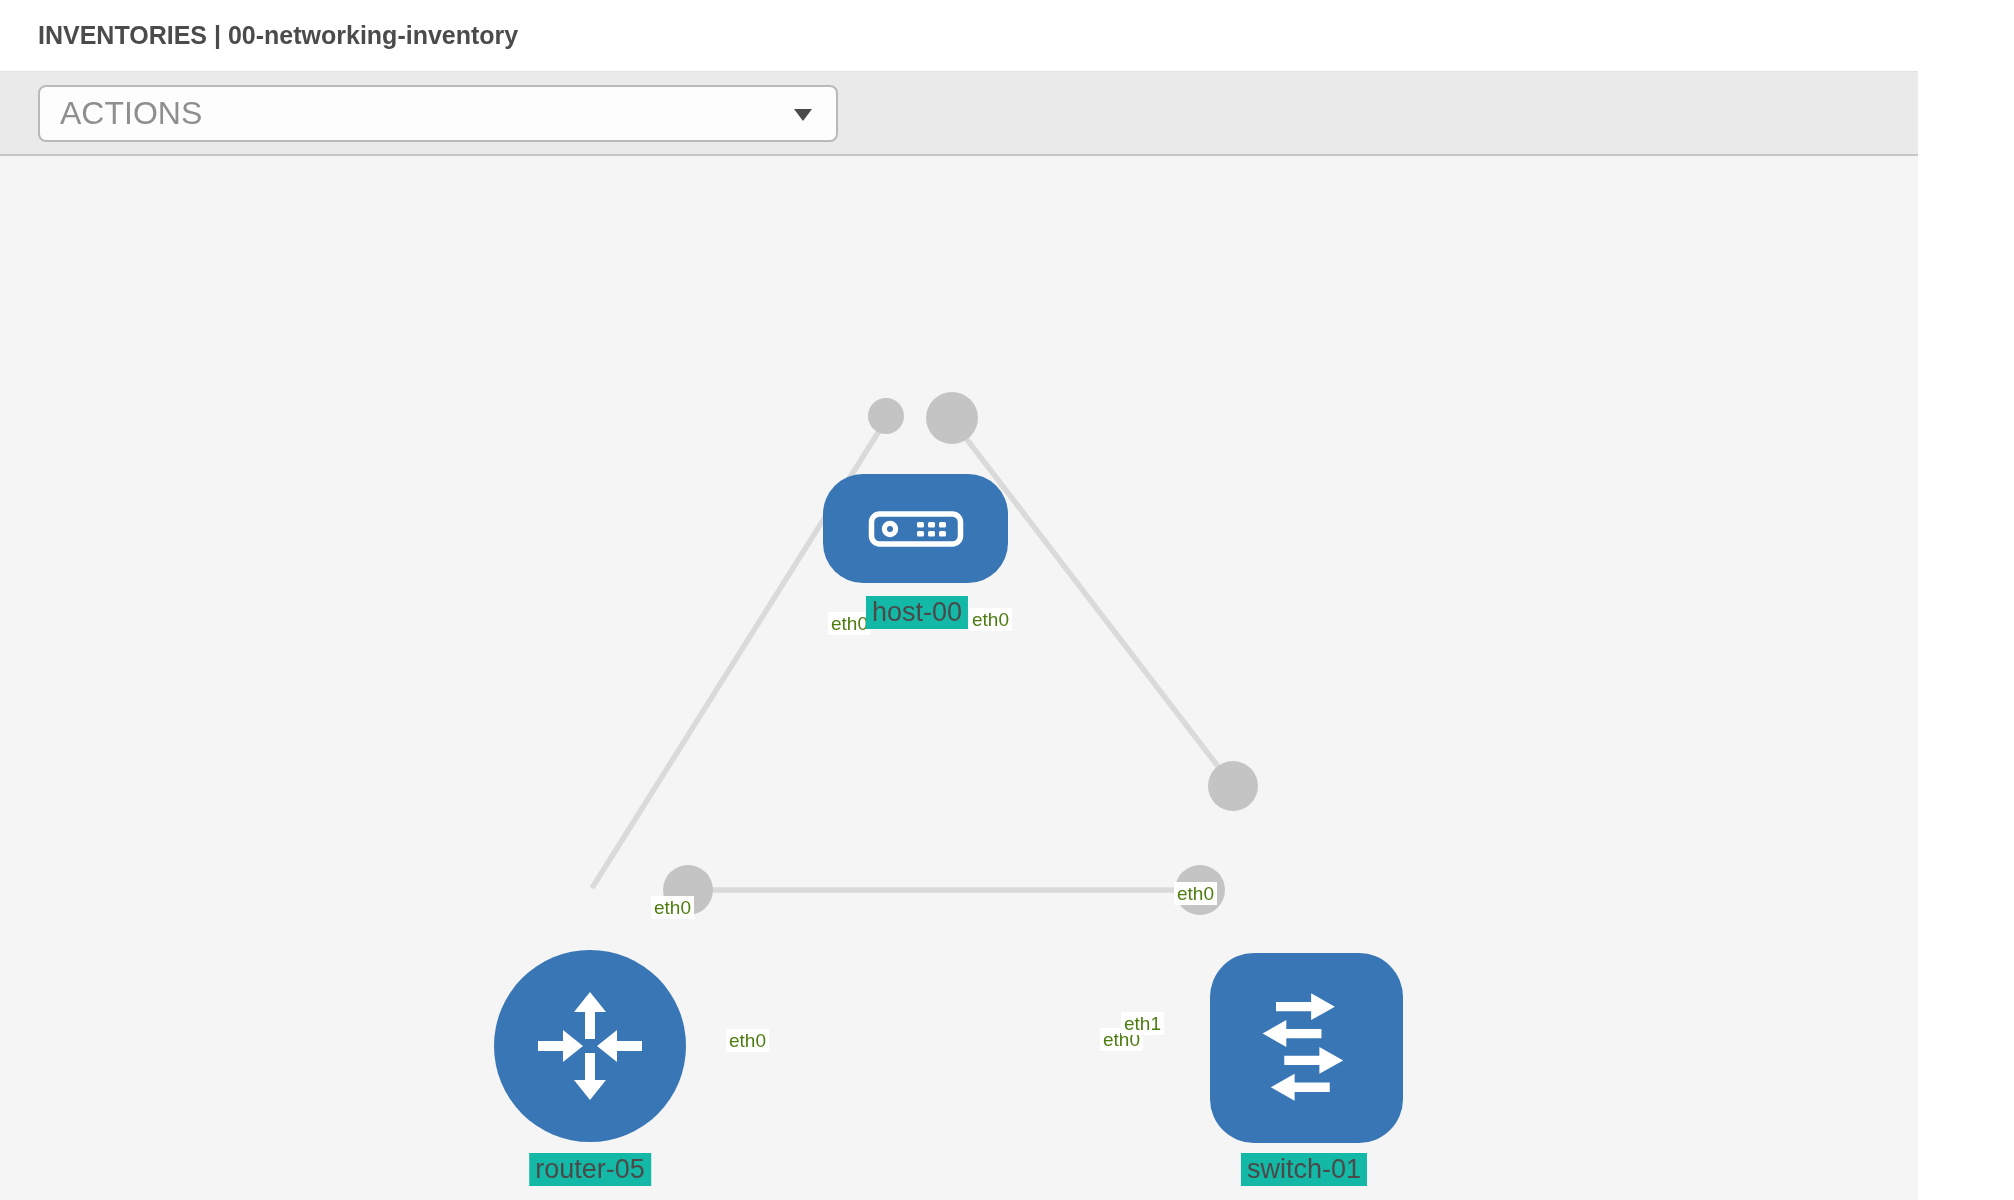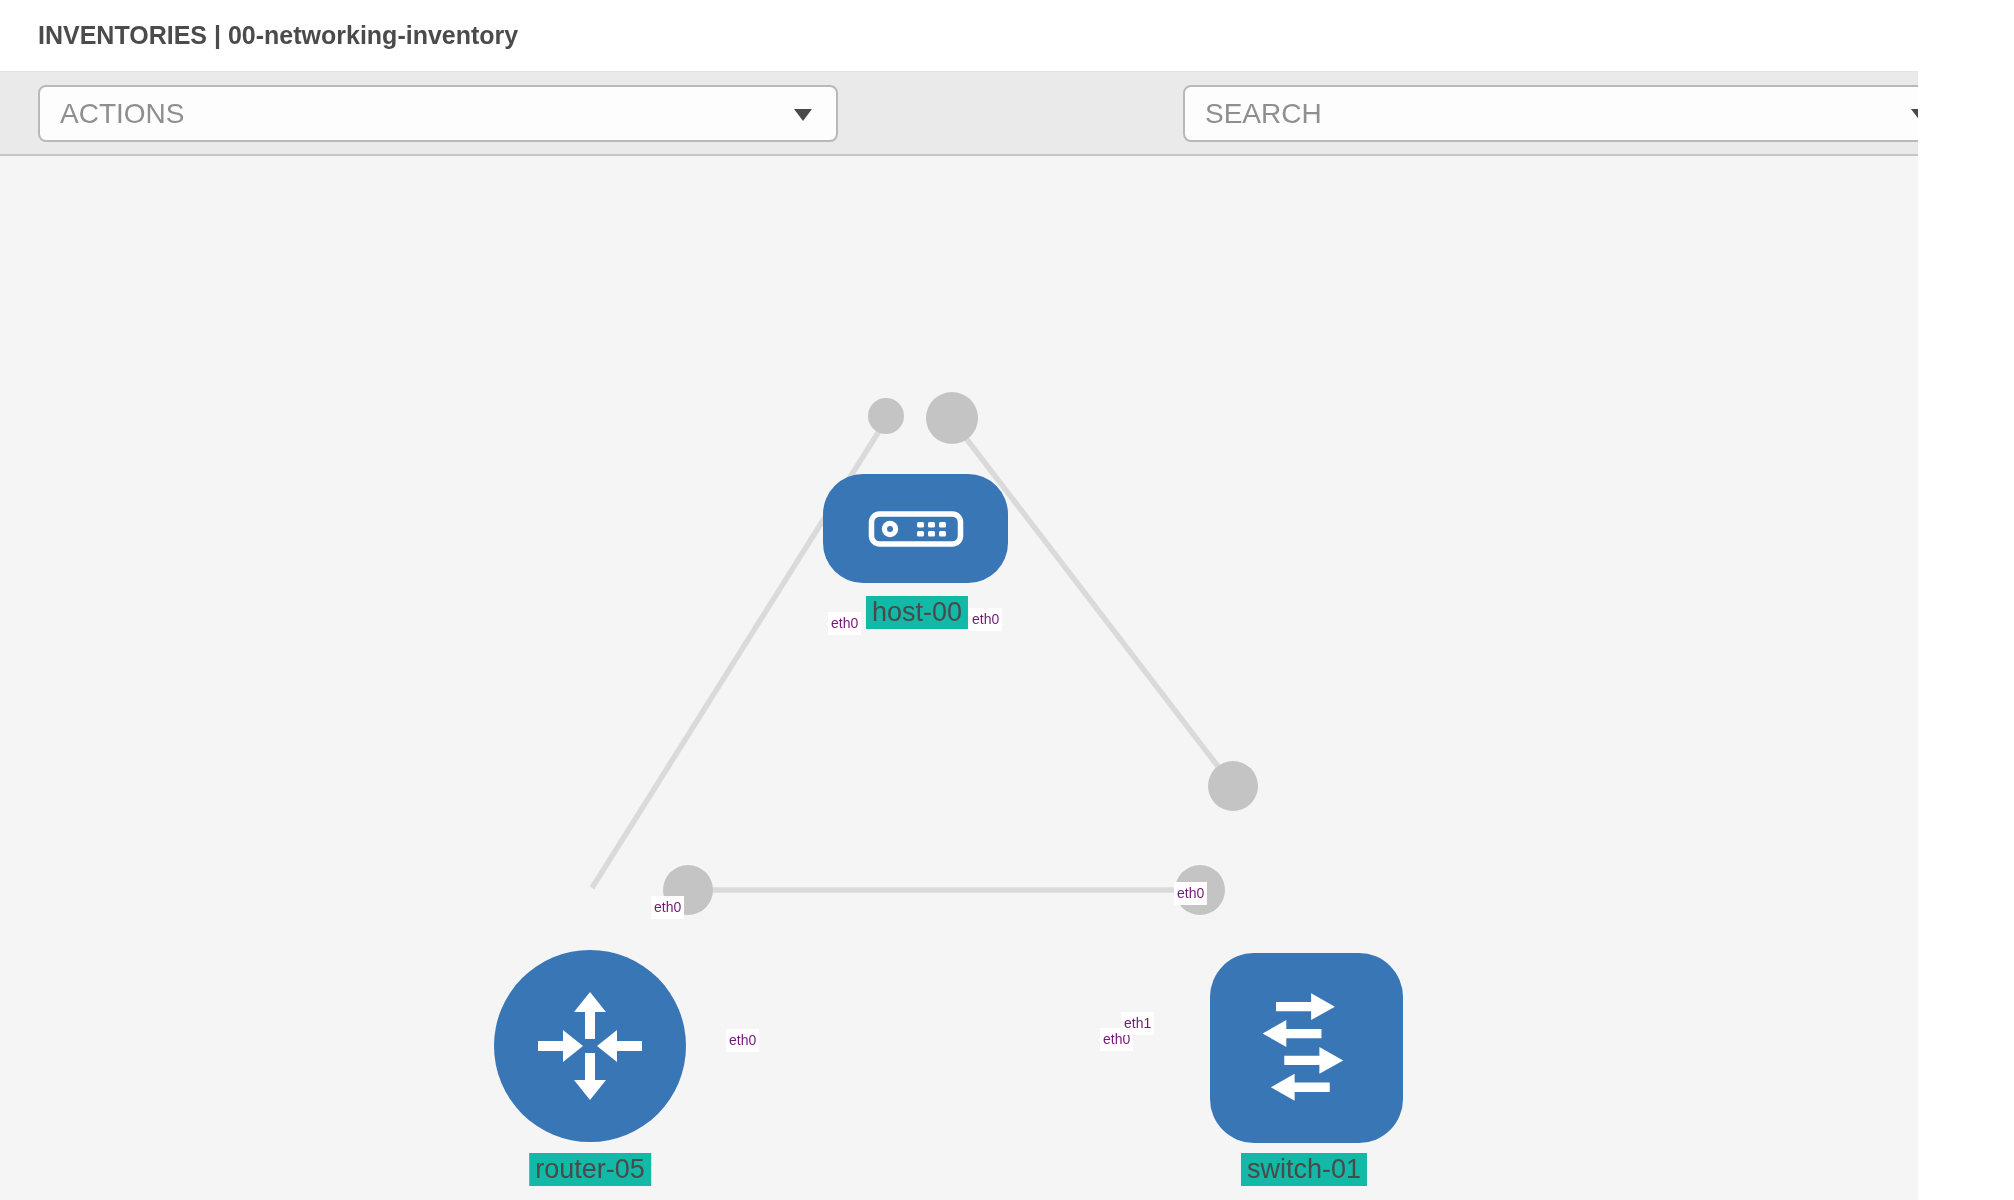--- a/index.html
+++ b/index.html
@@ -14,21 +14,21 @@
              background:#c9c9c9;cursor:pointer;}
   .close-btn .bar{position:absolute;left:9px;top:16px;width:19px;height:5.5px;border-radius:3px;background:#fff;}
   .close-btn .bar.b1{transform:rotate(45deg);}
   .close-btn .bar.b2{transform:rotate(-45deg);}
 
   
   .toolbar{position:absolute;left:0;top:72px;width:2014px;height:84px;background:#eaeaea;
            border-bottom:2px solid #c6c6c6;box-sizing:border-box;}
   .select{position:absolute;top:13px;height:57px;background:#fdfdfd;border:2px solid #b9b9b9;
           border-radius:8px;box-sizing:border-box;cursor:pointer;}
-  .select .sel-label{position:absolute;left:20px;top:0;line-height:53px;font-size:28px;color:#8f8f8f;}
+  .select .sel-label{position:absolute;left:20px;top:0;line-height:53px;font-size:32px;color:#8f8f8f;}
   .chevron{position:absolute;right:24px;top:22px;width:0;height:0;
            border-left:9px solid transparent;border-right:9px solid transparent;
            border-top:12px solid #4a4a4a;}
   .actions-select{left:38px;width:800px;}
   .search-select{left:1183px;width:772px;}
   .tool-icon{position:absolute;top:94px;width:40px;height:40px;cursor:pointer;}
   .wrench-btn{left:1049px;}
   .key-btn{left:1115px;}
 
   
@@ -37,21 +37,21 @@
 
   
   .node{position:absolute;background:#3876b5;display:flex;align-items:center;justify-content:center;cursor:pointer;}
   .node-host{left:823px;top:318px;width:185px;height:109px;border-radius:40px;}
   .node-router{left:494px;top:794px;width:192px;height:192px;border-radius:50%;}
   .node-switch{left:1210px;top:797px;width:193px;height:190px;border-radius:44px;}
 
   
   .node-label{position:absolute;transform:translateX(-50%);background:#14b8a6;color:#4a4a4a;
               font-size:27px;line-height:31px;padding:1px 6px;white-space:nowrap;z-index:7;}
-  .iface-label{position:absolute;background:#fff;color:#701a75;font-size:14px;line-height:23px;
+  .iface-label{position:absolute;background:#fff;color:#4d7c0f;font-size:19px;line-height:23px;
                padding:0 3px;white-space:nowrap;z-index:5;}
   .label-host{left:917px;top:440px;}
   .label-router{left:590px;top:997px;}
   .label-switch{left:1304px;top:997px;}
   .iface-host-left{left:828px;top:456px;}
   .iface-host-right{left:969px;top:452px;}
   .iface-router-top{left:651px;top:740px;}
   .iface-switch-top{left:1174px;top:726px;}
   .iface-router-right{left:726px;top:873px;}
   .iface-switch-back{left:1100px;top:872px;z-index:5;}
@@ -88,24 +88,20 @@
       <svg width="40" height="40" viewBox="0 0 40 40">
         <g stroke="#6d7277" fill="none" stroke-linecap="round">
           <circle cx="13" cy="12.5" r="6.5" stroke-width="5"></circle>
           <line x1="18" y1="17.5" x2="32.5" y2="32" stroke-width="6"></line>
           <line x1="24.5" y1="24" x2="21.3" y2="27.2" stroke-width="5"></line>
           <line x1="30" y1="29.5" x2="26.8" y2="32.7" stroke-width="5"></line>
         </g>
       </svg>
     </div>
 
-    <div class="select search-select">
-      <span class="sel-label">SEARCH</span>
-      <span class="chevron"></span>
-    </div>
   </div>
 
   <div class="canvas">
     <svg class="net-svg" width="2014" height="1044" viewBox="0 156 2014 1044">
 
       <line x1="886" y1="420" x2="592" y2="888" stroke="#dadada" stroke-width="5.5"></line>
       <line x1="952" y1="420" x2="1233" y2="786" stroke="#dadada" stroke-width="5.5"></line>
       <line x1="688" y1="890" x2="1200" y2="890" stroke="#dadada" stroke-width="5.5"></line>
 
       <circle cx="886" cy="416" r="18" fill="#c4c4c4"></circle>

